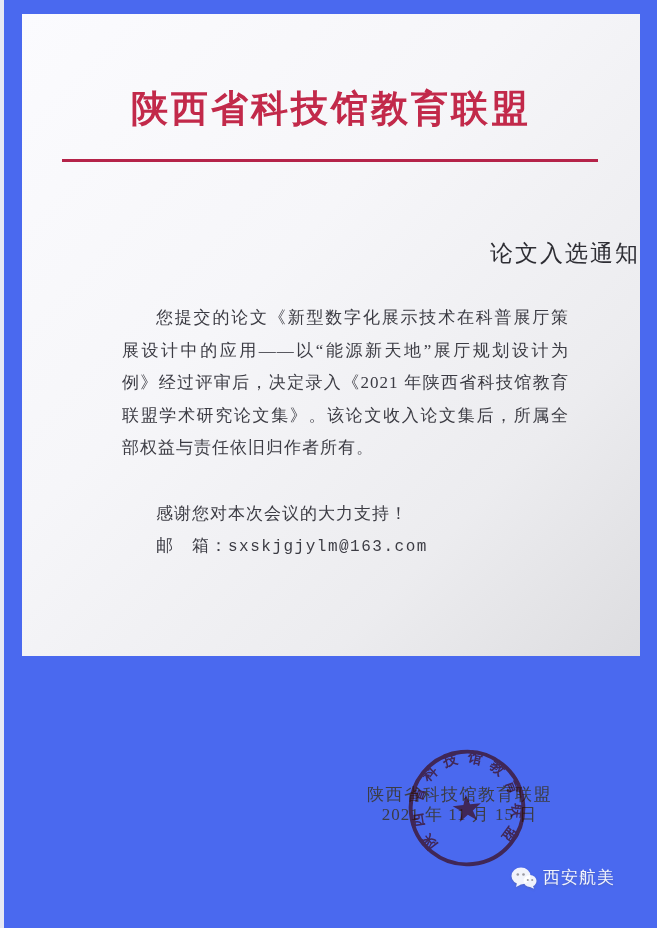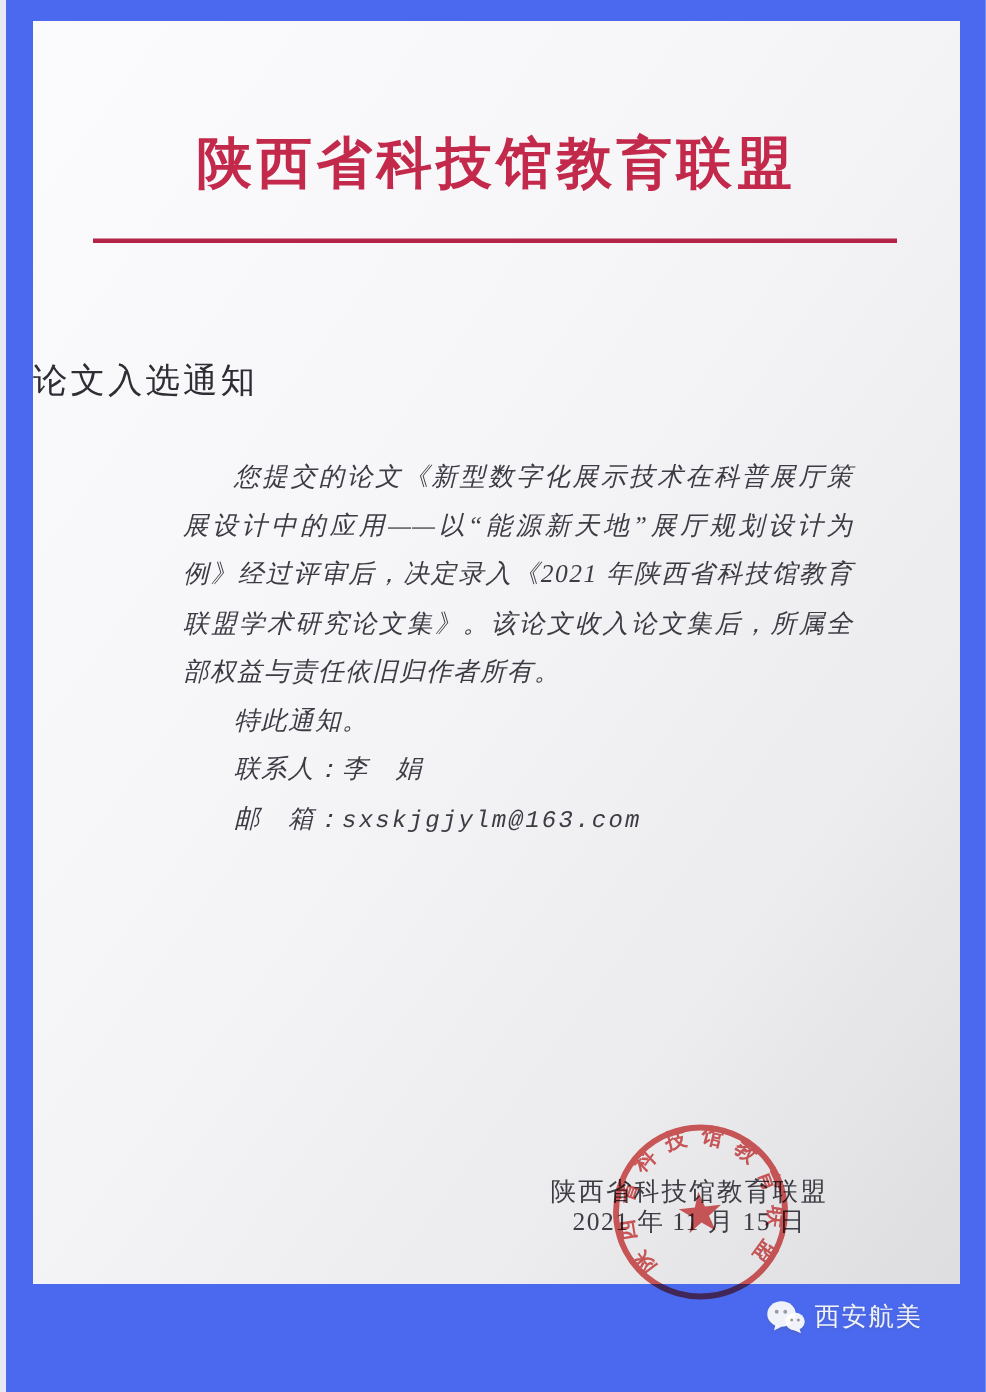--- a/index.html
+++ b/index.html
@@ -6,53 +6,53 @@
   body{
     width:657px;height:928px;position:relative;overflow:hidden;
     background:#4a69ef;
     font-family:"Liberation Serif","DejaVu Serif",serif;
   }
   .left-strip{
     position:absolute;left:0;top:0;width:4px;height:928px;
     background:#e7e9f4;
   }
   .paper{
-    position:absolute;left:22px;top:14px;width:618px;height:842px;
+    position:absolute;left:22px;top:14px;width:618px;height:642px;
     background:linear-gradient(to bottom right,#fbfbfe 0%,#f6f6f9 40%,#ececef 75%,#dddde0 100%);
   }
   
   .letterhead h1{
     margin:0;position:absolute;left:0;right:0;top:70px;
     text-align:center;
     font-family:"Liberation Sans","DejaVu Sans",sans-serif;
     font-weight:bold;font-size:37px;letter-spacing:3px;
     color:#c2294a;
   }
   .divider{
     position:absolute;top:145px;left:40px;width:536px;height:3px;
     background:#b52349;
   }
   
   .notice-title{
     margin:0;position:absolute;left:0;right:0;top:224px;
-    text-align:left;font-weight:500;font-size:23px;letter-spacing:2px;
+    text-align:right;font-weight:500;font-size:23px;letter-spacing:2px;
     color:#2e2e34;
   }
   
   .body-text{
     position:absolute;left:100px;top:288px;width:447px;
     font-size:17px;line-height:32.5px;letter-spacing:1px;color:#3c3c44;
   }
   .body-text p{margin:0;}
   .salutation{margin-bottom:8px;}
   .name-underline{
     display:inline-block;padding:0 16px;
     border-bottom:1.5px solid #55555e;
   }
-  .para{text-indent:2em;font-style:italic;}
+  .para{text-indent:2em;}
   .justify{text-align:justify;}
   .gap{margin-top:33px !important;}
   .email{font-family:"Liberation Mono","DejaVu Sans Mono",monospace;font-size:16px;letter-spacing:1.5px;}
   
   .signature{
     position:absolute;top:771px;right:88px;
     font-size:17px;letter-spacing:1.5px;color:#3c3c44;text-align:center;
   }
   .signature p{margin:0;line-height:20px;}
   .signature .date{letter-spacing:1px;}
@@ -91,25 +91,24 @@
     <h1>陕西省科技馆教育联盟</h1>
     <div class="divider"></div>
   </div>
 
   <h2 class="notice-title">论文入选通知</h2>
 
   <div class="body-text">
 
     <p class="para justify">您提交的论文《新型数字化展示技术在科普展厅策展设计中的应用——以“能源新天地”展厅规划设计为例》经过评审后，决定录入《2021 年陕西省科技馆教育联盟学术研究论文集》。该论文收入论文集后，所属全部权益与责任依旧归作者所有。</p>
 
-    <p class="para">特此通知。</p>
+
+    <p class="para gap">感谢您对本次会议的大力支持！</p>
 
 
-
-    <p class="para"><span>联系人：</span><span>李　娟</span></p>
 
     <p class="para"><span>邮　箱：</span><span class="email">sxskjgjylm@163.com</span></p>
   </div>
 
   <div class="signature">
     <p>陕西省科技馆教育联盟</p>
     <p class="date">2021 年 11 月 15 日</p>
   </div>
 
   <div class="seal">

